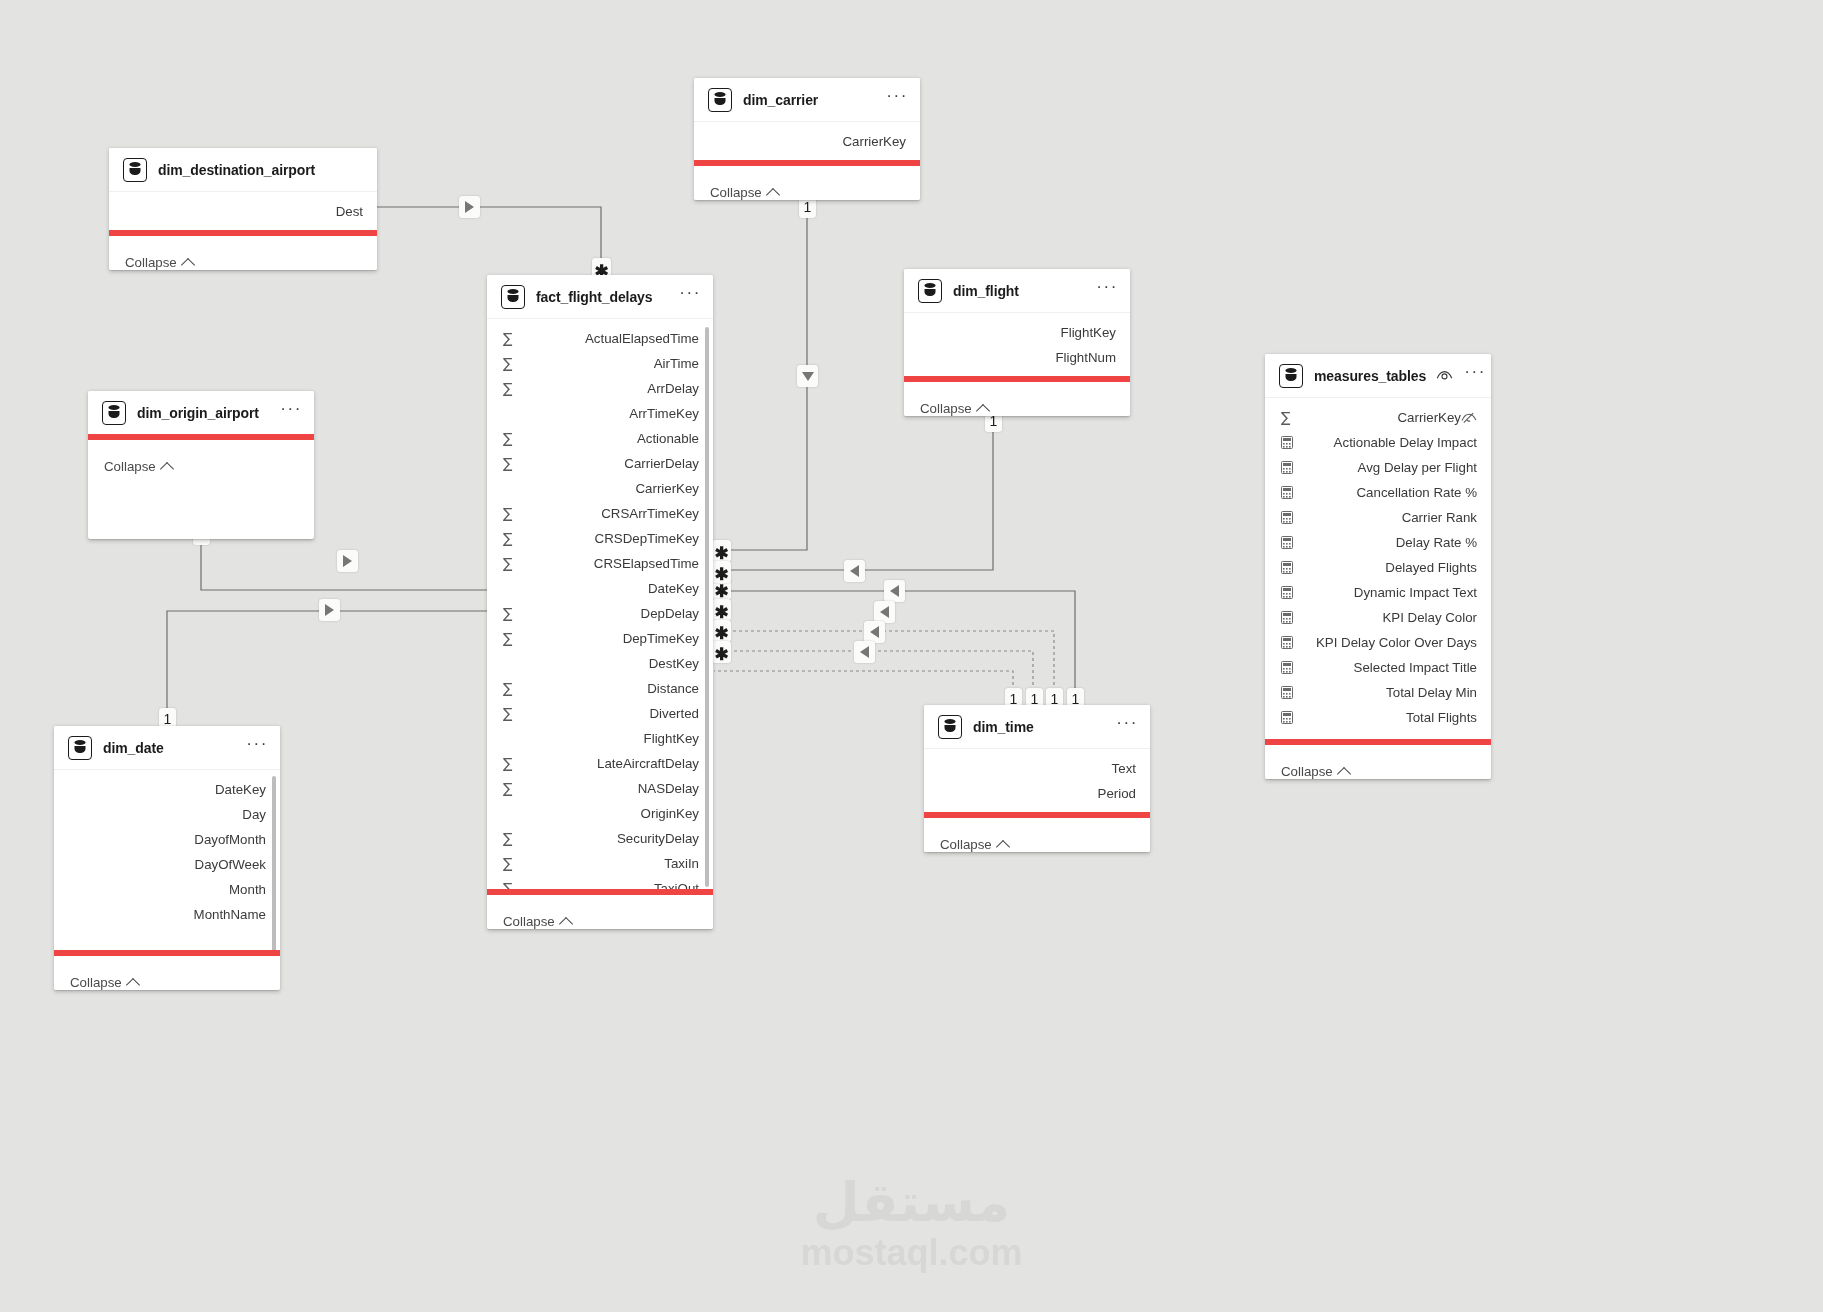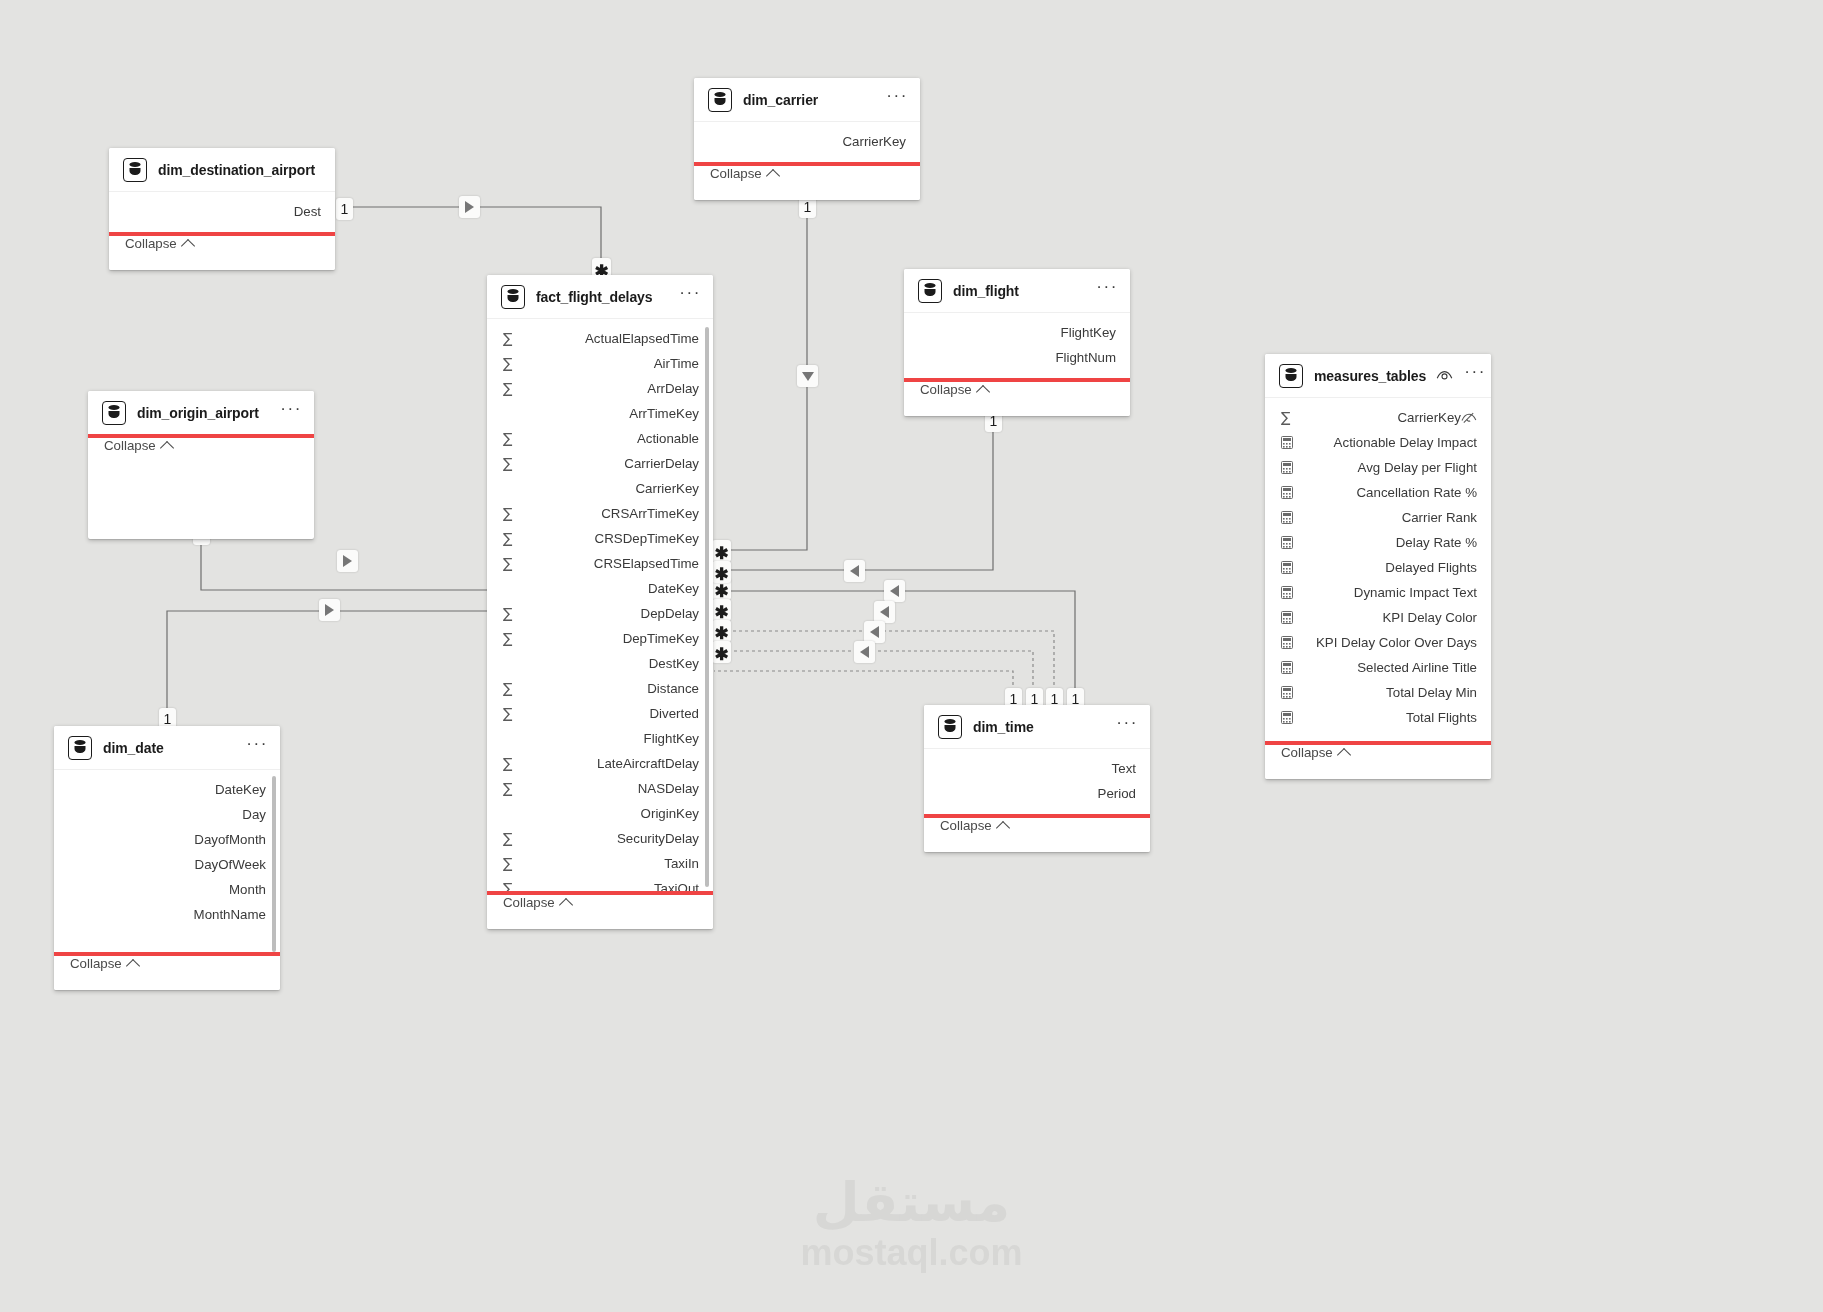--- a/index.html
+++ b/index.html
@@ -133,22 +133,22 @@
       linear-gradient(#6a6a6a,#6a6a6a) 3px 3.6px/1.6px 1.6px no-repeat,
       linear-gradient(#6a6a6a,#6a6a6a) 6px 3.6px/1.6px 1.6px no-repeat;
   }
   .hide-eye{
     margin-left:auto;width:16px;height:12px;flex:0 0 auto;
   }
   .scroll-track{
     position:absolute;right:4px;width:4px;border-radius:2px;background:#bdbdbd;
   }
   .tbl-foot{
-    flex:0 0 auto;height:34px;display:flex;align-items:flex-start;
-    padding-left:16px;border-top:4px solid #ef4444;background:#fff;
+    flex:0 0 auto;height:34px;display:flex;align-items:flex-end;
+    padding-left:16px;border-top:6px solid #ef4444;background:#fff;
   }
   .collapse-link{
     font-size:13.3px;color:#4a4a4a;display:flex;align-items:center;gap:6px;cursor:pointer;
   }
   .chev{
     width:9px;height:9px;border-left:1.3px solid #4a4a4a;border-top:1.3px solid #4a4a4a;
     transform:rotate(45deg);position:relative;top:2px;
   }
 </style>
 </head>
@@ -235,21 +235,21 @@
       </div>
       <div class="card-badge badge-arrow arrow-left" style="left: 864px; top: 621px;">
         <i></i>
       </div>
       <div class="card-badge badge-arrow arrow-left" style="left: 854px; top: 641px;">
         <i></i>
       </div>
     </div>
 
   <div id="tables">
-      <div class="tbl" style="left: 109px; top: 148px; width: 226px; height: 122px;">
+      <div class="tbl" style="left: 109px; top: 148px; width: 268px; height: 122px;">
         <div class="tbl-head">
           <span class="db-icon"></span>
           <span class="tbl-title">dim_destination_airport</span>
         </div>
         <div class="tbl-body">
           <div class="field">
             <span class="f-ico"></span>
             <span class="f-label">Dest</span>
           </div>
           <div class="field">
@@ -628,21 +628,21 @@
           <div class="field">
             <span class="f-ico">
               <span class="calc-ico"></span>
             </span>
             <span class="f-label">KPI Delay Color Over Days</span>
           </div>
           <div class="field">
             <span class="f-ico">
               <span class="calc-ico"></span>
             </span>
-            <span class="f-label">Selected Airline Title</span>
+            <span class="f-label">Selected Impact Title</span>
           </div>
           <div class="field">
             <span class="f-ico">
               <span class="calc-ico"></span>
             </span>
             <span class="f-label">Total Delay Min</span>
           </div>
           <div class="field">
             <span class="f-ico">
               <span class="calc-ico"></span>

